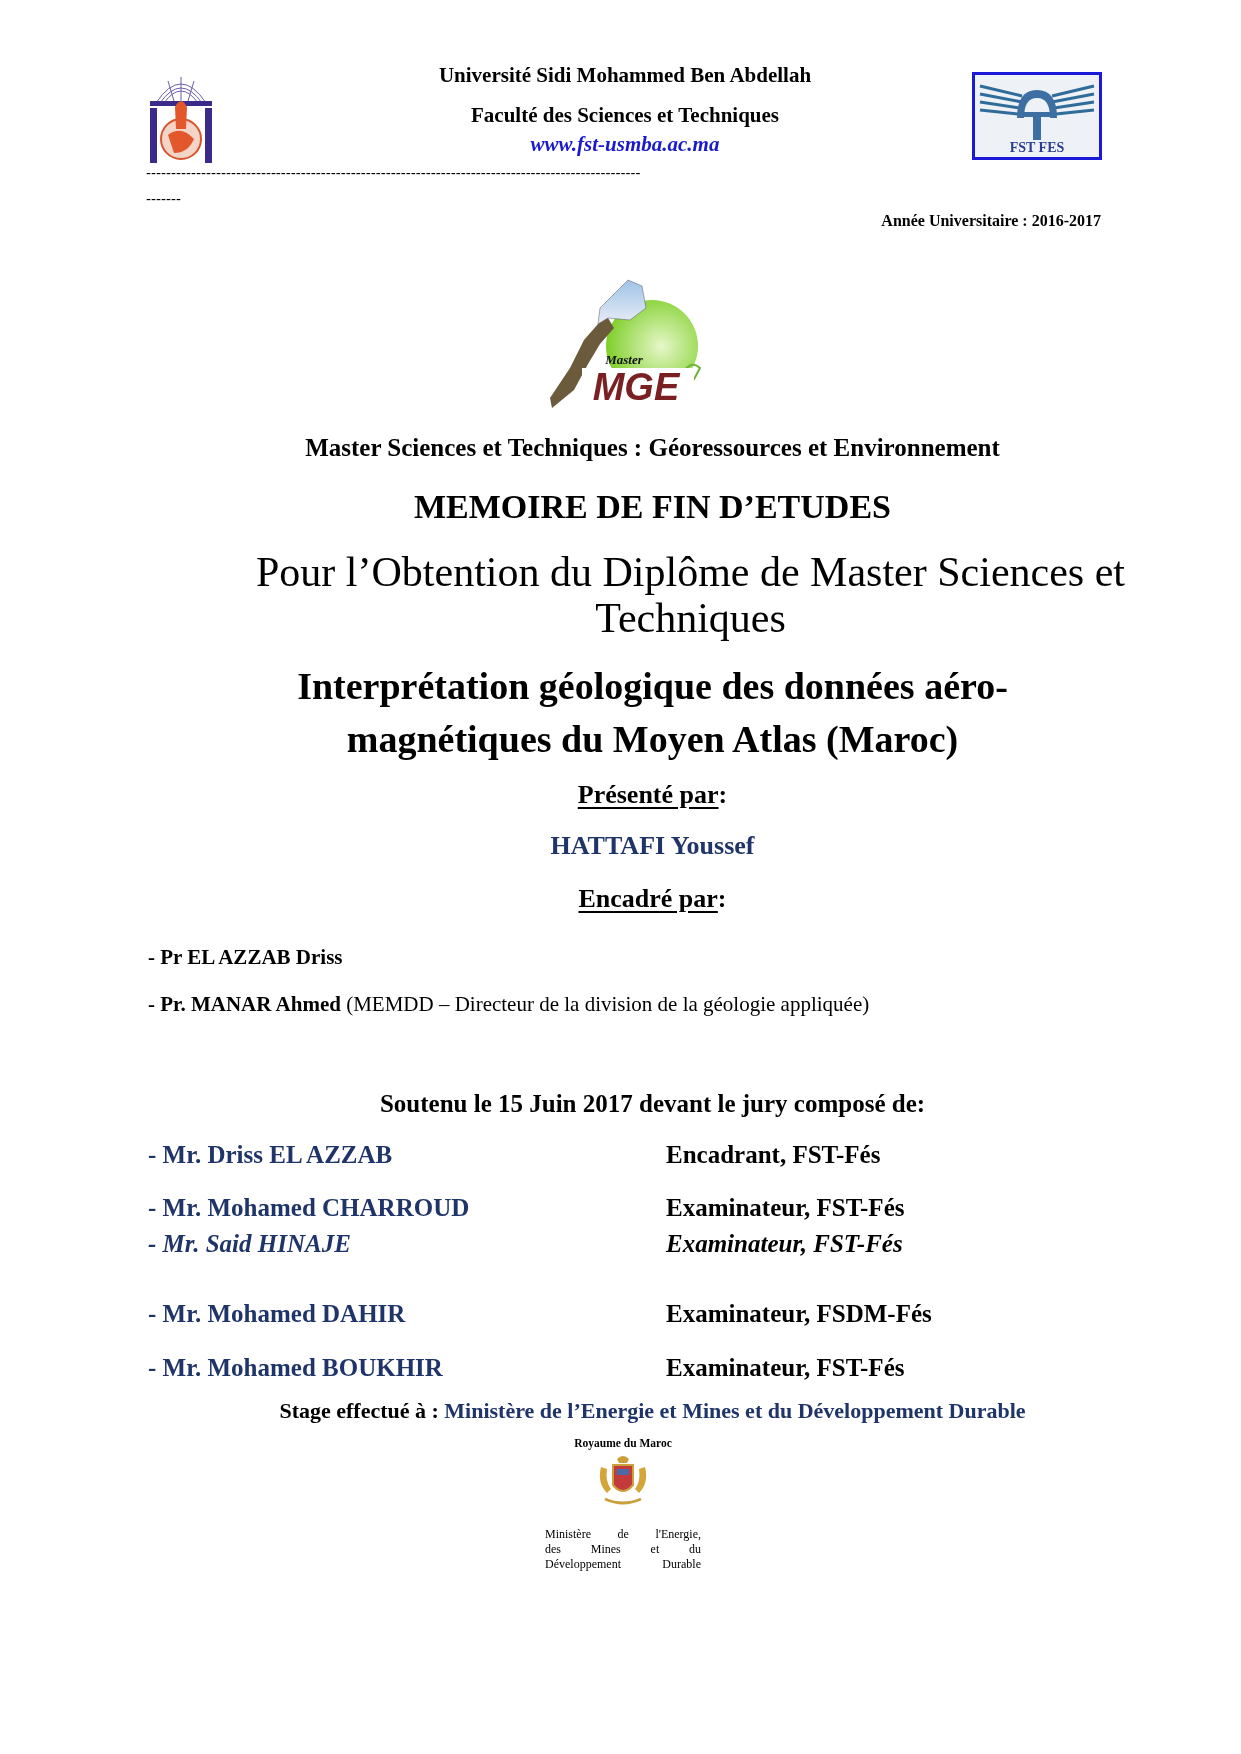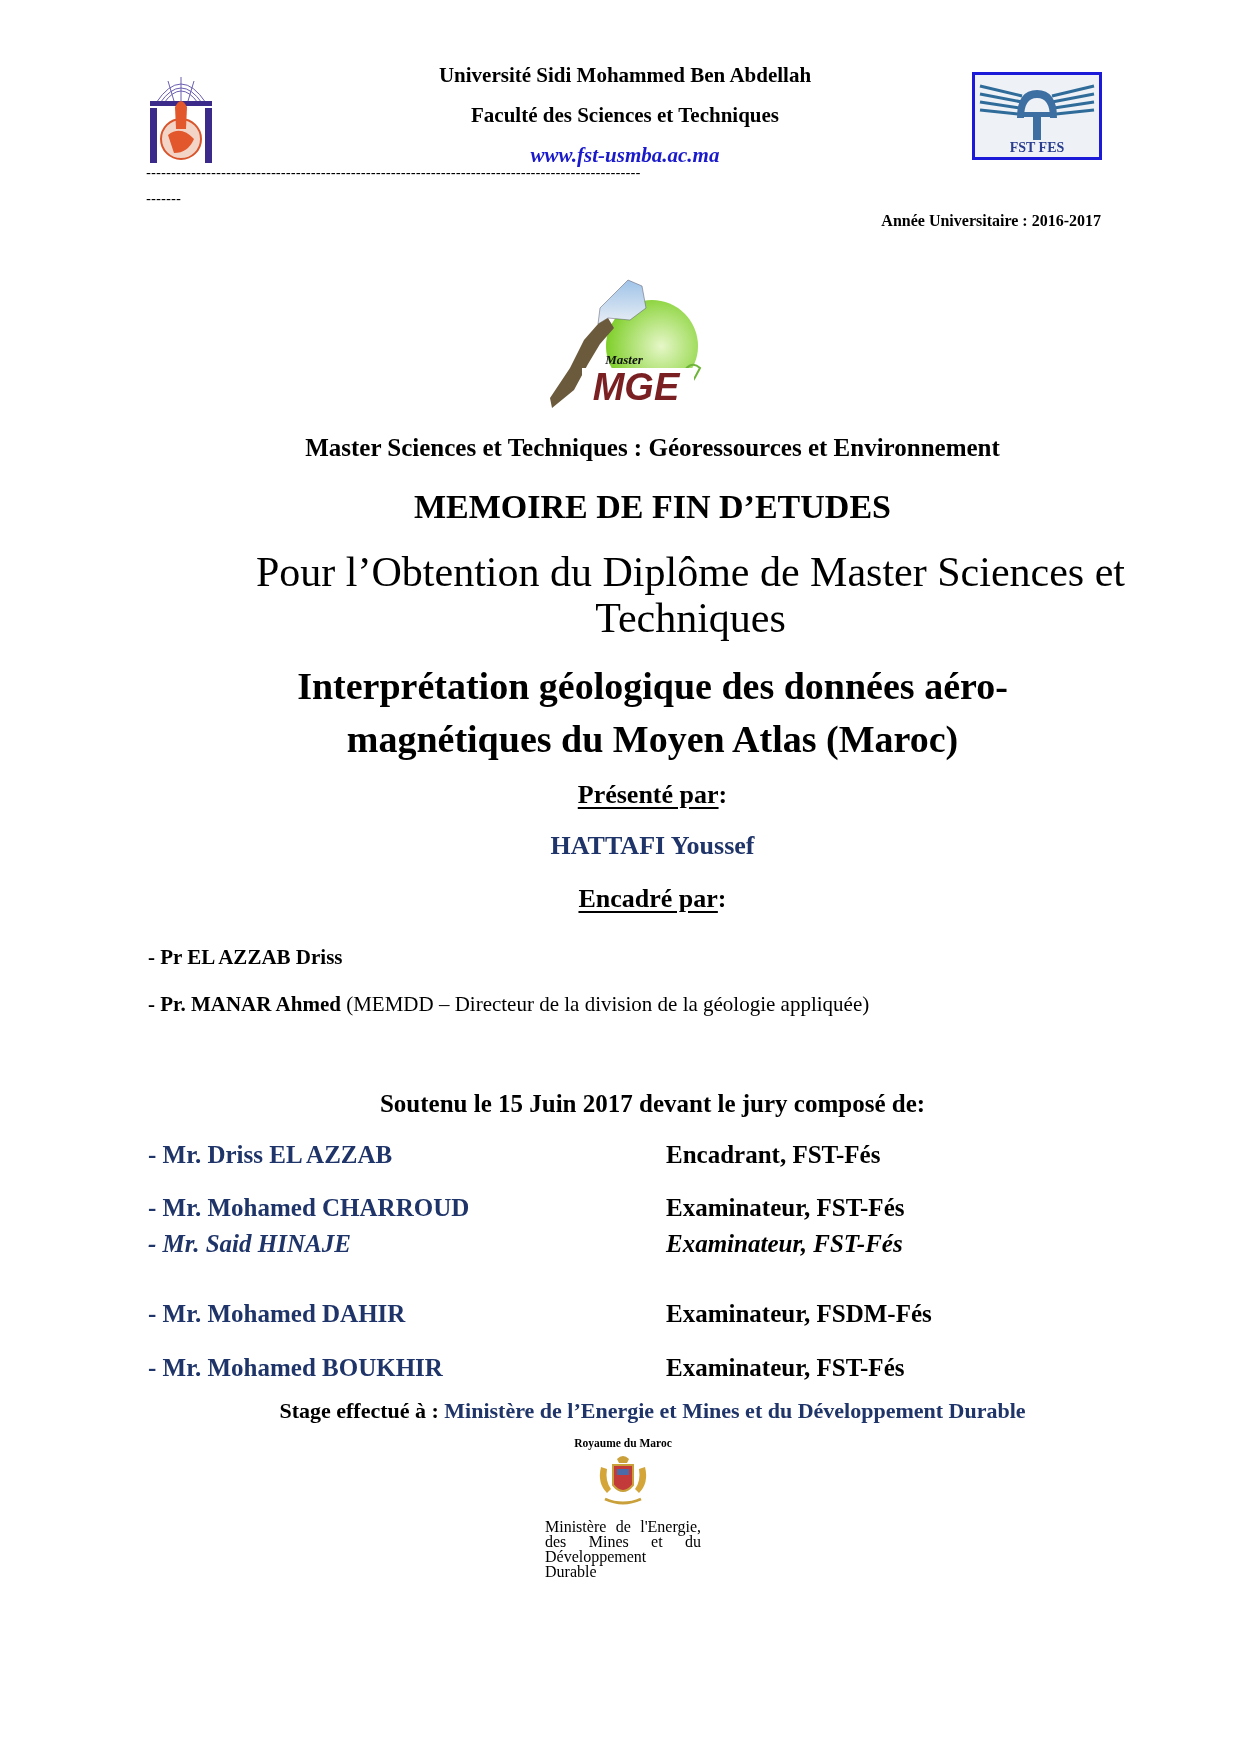--- a/index.html
+++ b/index.html
@@ -34,21 +34,21 @@
   #sup2 { top:992px; }
 
   #soutenu { top:1090px; font-size:25px; font-weight:bold; }
   .jury-row { left:148px; width:950px; height:34px; font-size:25px; font-weight:bold; }
   .jury-name { position:absolute; left:0; top:0; }
   .jury-role { position:absolute; left:518px; top:0; }
 
   #stage { top:1398px; font-size:22px; font-weight:bold; }
   #ministry { left:537px; top:1433px; width:172px; height:140px; text-align:center; }
   #ministry .royaume { font-size:11.5px; font-weight:bold; margin-top:4px; }
-  #ministry .mtext { font-size:16px; line-height:15px; margin-top:10px; text-align:justify; text-align-last:justify; padding:0 8px; }
+  #ministry .mtext { font-size:12px; line-height:15px; margin-top:18px; text-align:justify; text-align-last:justify; padding:0 8px; }
 </style>
 </head>
 <body>
 
 <div id="logo-left" class="abs">
   <svg width="66" height="92" viewBox="0 0 66 92">
     <g stroke="#6a5fb0" stroke-width="1" fill="none">
       <path d="M8 30 Q33 -8 58 30"></path>
         <path d="M12 30 Q33 0 54 30"></path>
         <path d="M16 30 Q33 6 50 30"></path>
@@ -60,21 +60,21 @@
     <rect x="2" y="35" width="7" height="55" fill="#3b2a8a"></rect>
     <rect x="57" y="35" width="7" height="55" fill="#3b2a8a"></rect>
     <circle cx="33" cy="66" r="20" fill="#f3d5c8" stroke="#d9542a" stroke-width="2"></circle>
     <path d="M27 34 Q33 22 39 34 L38 56 L28 56 Z" fill="#e2572b"></path>
     <path d="M20 62 Q33 52 46 66 Q40 80 26 80 Z" fill="#e2572b"></path>
   </svg>
 </div>
 
 <div class="abs hdr-line" style="top:62px;">Université Sidi Mohammed Ben Abdellah</div>
 <div class="abs hdr-line" style="top:102px;">Faculté des Sciences et Techniques</div>
-<div class="abs hdr-line blue" style="top:131px; font-style:italic;margin-top:11px;">www.fst-usmba.ac.ma</div>
+<div class="abs hdr-line blue" style="top:131px; font-style:italic;">www.fst-usmba.ac.ma</div>
 
 <div id="logo-right" class="abs">
   <svg width="130" height="88" viewBox="0 0 130 88">
     <rect x="1.5" y="1.5" width="127" height="85" fill="#eef1f6" stroke="#1a1ad8" stroke-width="3"></rect>
     <g stroke="#2f6c9a" stroke-width="3" fill="none">
       <path d="M8 14 L50 24"></path>
         <path d="M8 22 L50 30"></path>
         <path d="M8 30 L48 36"></path>
         <path d="M8 38 L46 42"></path>
       <path d="M122 14 L80 24"></path>

